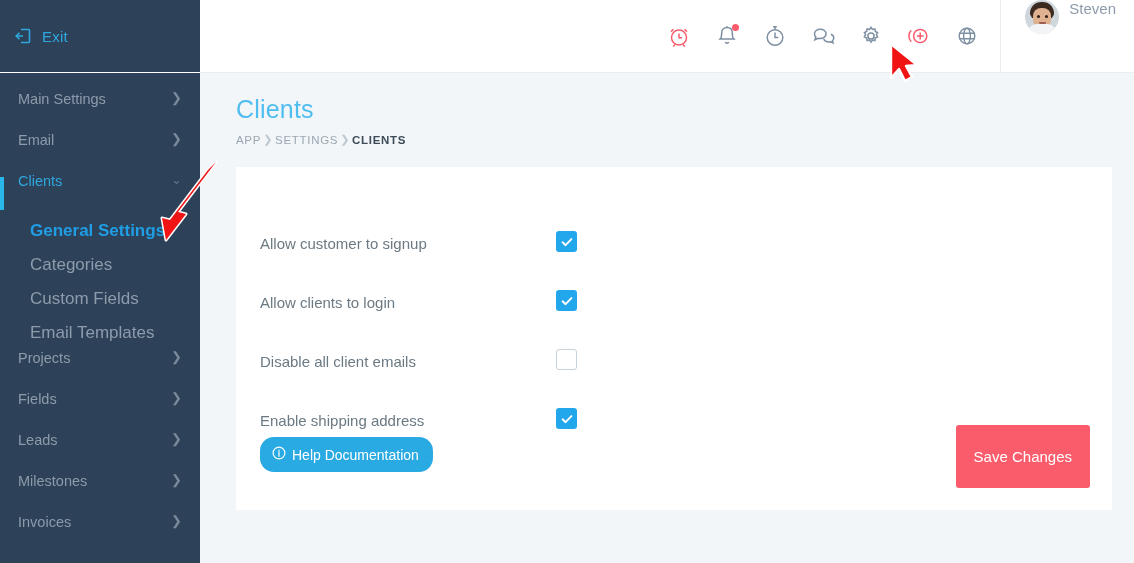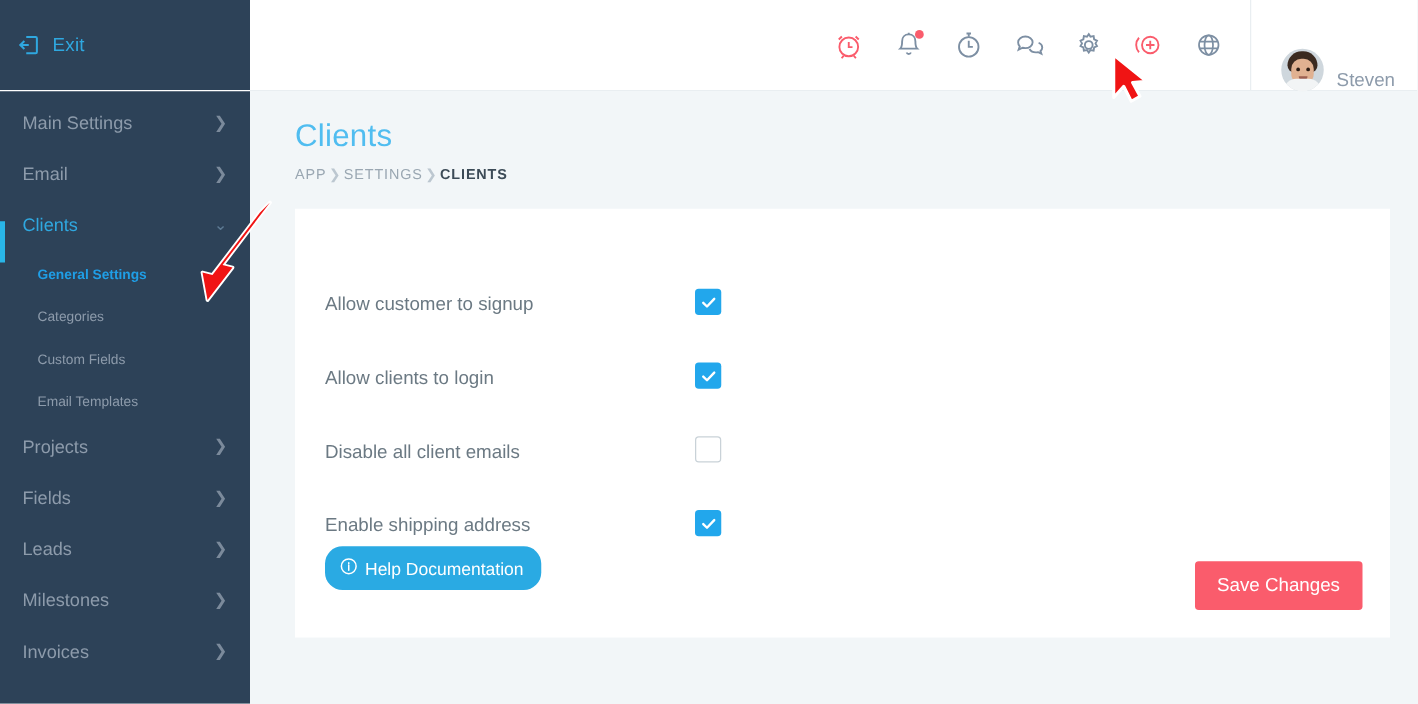--- a/index.html
+++ b/index.html
@@ -41,44 +41,44 @@
     margin-left: auto; color: #7b8a9b; font-size: 13px; line-height: 1;
   }
   .nav-item.active { color: #2fa8e0; }
   .nav-item.active::before {
     content: ""; position: absolute; left: 0; top: 4px;
     width: 4px; height: 33px; background: #29b6e8;
   }
   .nav-item.active .chev { color: #5d7a93; }
   .sub-item {
     height: 34px;
-    display: flex; 
+    display: flex; align-items: center;
     padding-left: 30px;
-    color: #8d9bab; font-size: 11px;
+    color: #8d9bab; font-size: 17px;
     cursor: pointer;
   }
   .sub-item.active { color: #1f9ee6; font-weight: bold; }
 
   
   .topbar {
     position: absolute; left: 200px; top: 0;
     width: 934px; height: 73px;
     background: #ffffff;
     display: flex; align-items: center; justify-content: flex-end;
     border-bottom: 1px solid #e9eef1;
   }
   .topbar-icons { display: flex; align-items: center; gap: 22px; padding-right: 20px; }
   .tb-icon { position: relative; width: 26px; height: 26px; cursor: pointer; display:block; }
   .badge-dot {
     position: absolute; right: 1px; top: 1px;
     width: 7px; height: 7px; border-radius: 50%;
     background: #fa5c6c;
   }
   .user-box {
-    display: flex; align-items: flex-end; gap: 10px;
+    display: flex; align-items: flex-start; gap: 10px;
     height: 73px; padding: 0 18px 0 24px;
     border-left: 1px solid #e9eef1;
     cursor: pointer;
   }
   .avatar {
     width: 34px; height: 34px; border-radius: 50%;
     overflow: hidden; position: relative;
     background: #cfd7dd;
     flex: none;
   }
@@ -147,21 +147,21 @@
     background: #2aaae3; color: #ffffff;
     border: none; border-radius: 14px;
     padding: 9px 14px 9px 12px;
     font-size: 14px; font-family: "Liberation Sans", sans-serif;
     cursor: pointer; margin-top: 8px;
   }
   .save-btn {
     position: absolute; right: 22px; bottom: 22px;
     background: #fa5c6c; color: #ffffff;
     border: none; border-radius: 3px;
-    padding: 11px 18px;
+    padding: 23px 18px;
     font-size: 15px; font-family: "Liberation Sans", sans-serif;
     cursor: pointer;
     text-align: center;
   }
 
   
   .anno { position: absolute; pointer-events: none; }
   #arrow-sidebar { left: 150px; top: 150px; }
   #arrow-cursor  { left: 884px; top: 38px; }
 </style>

